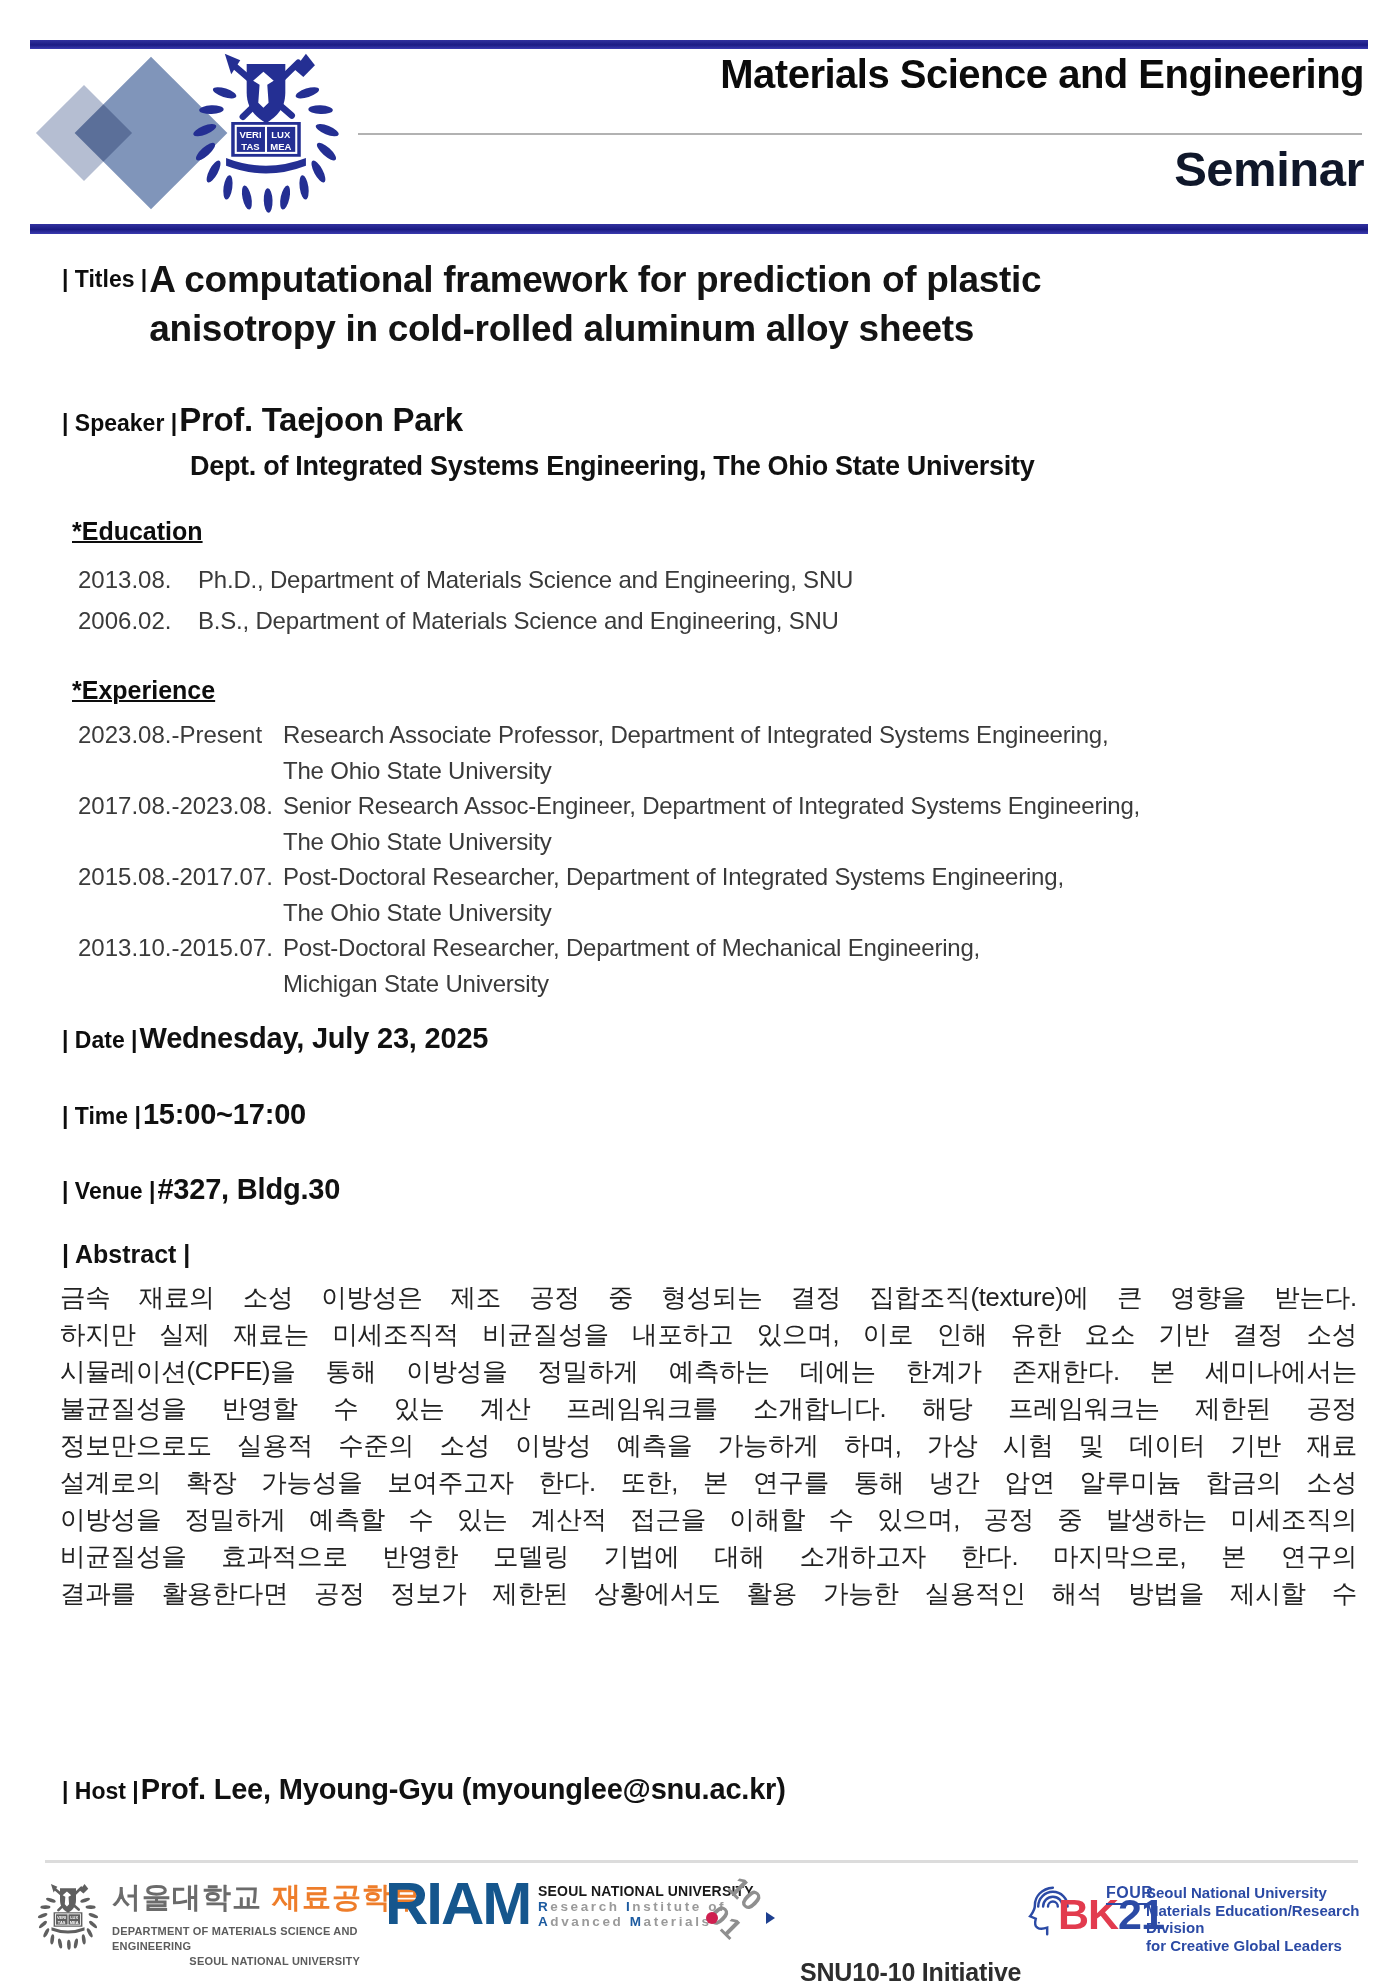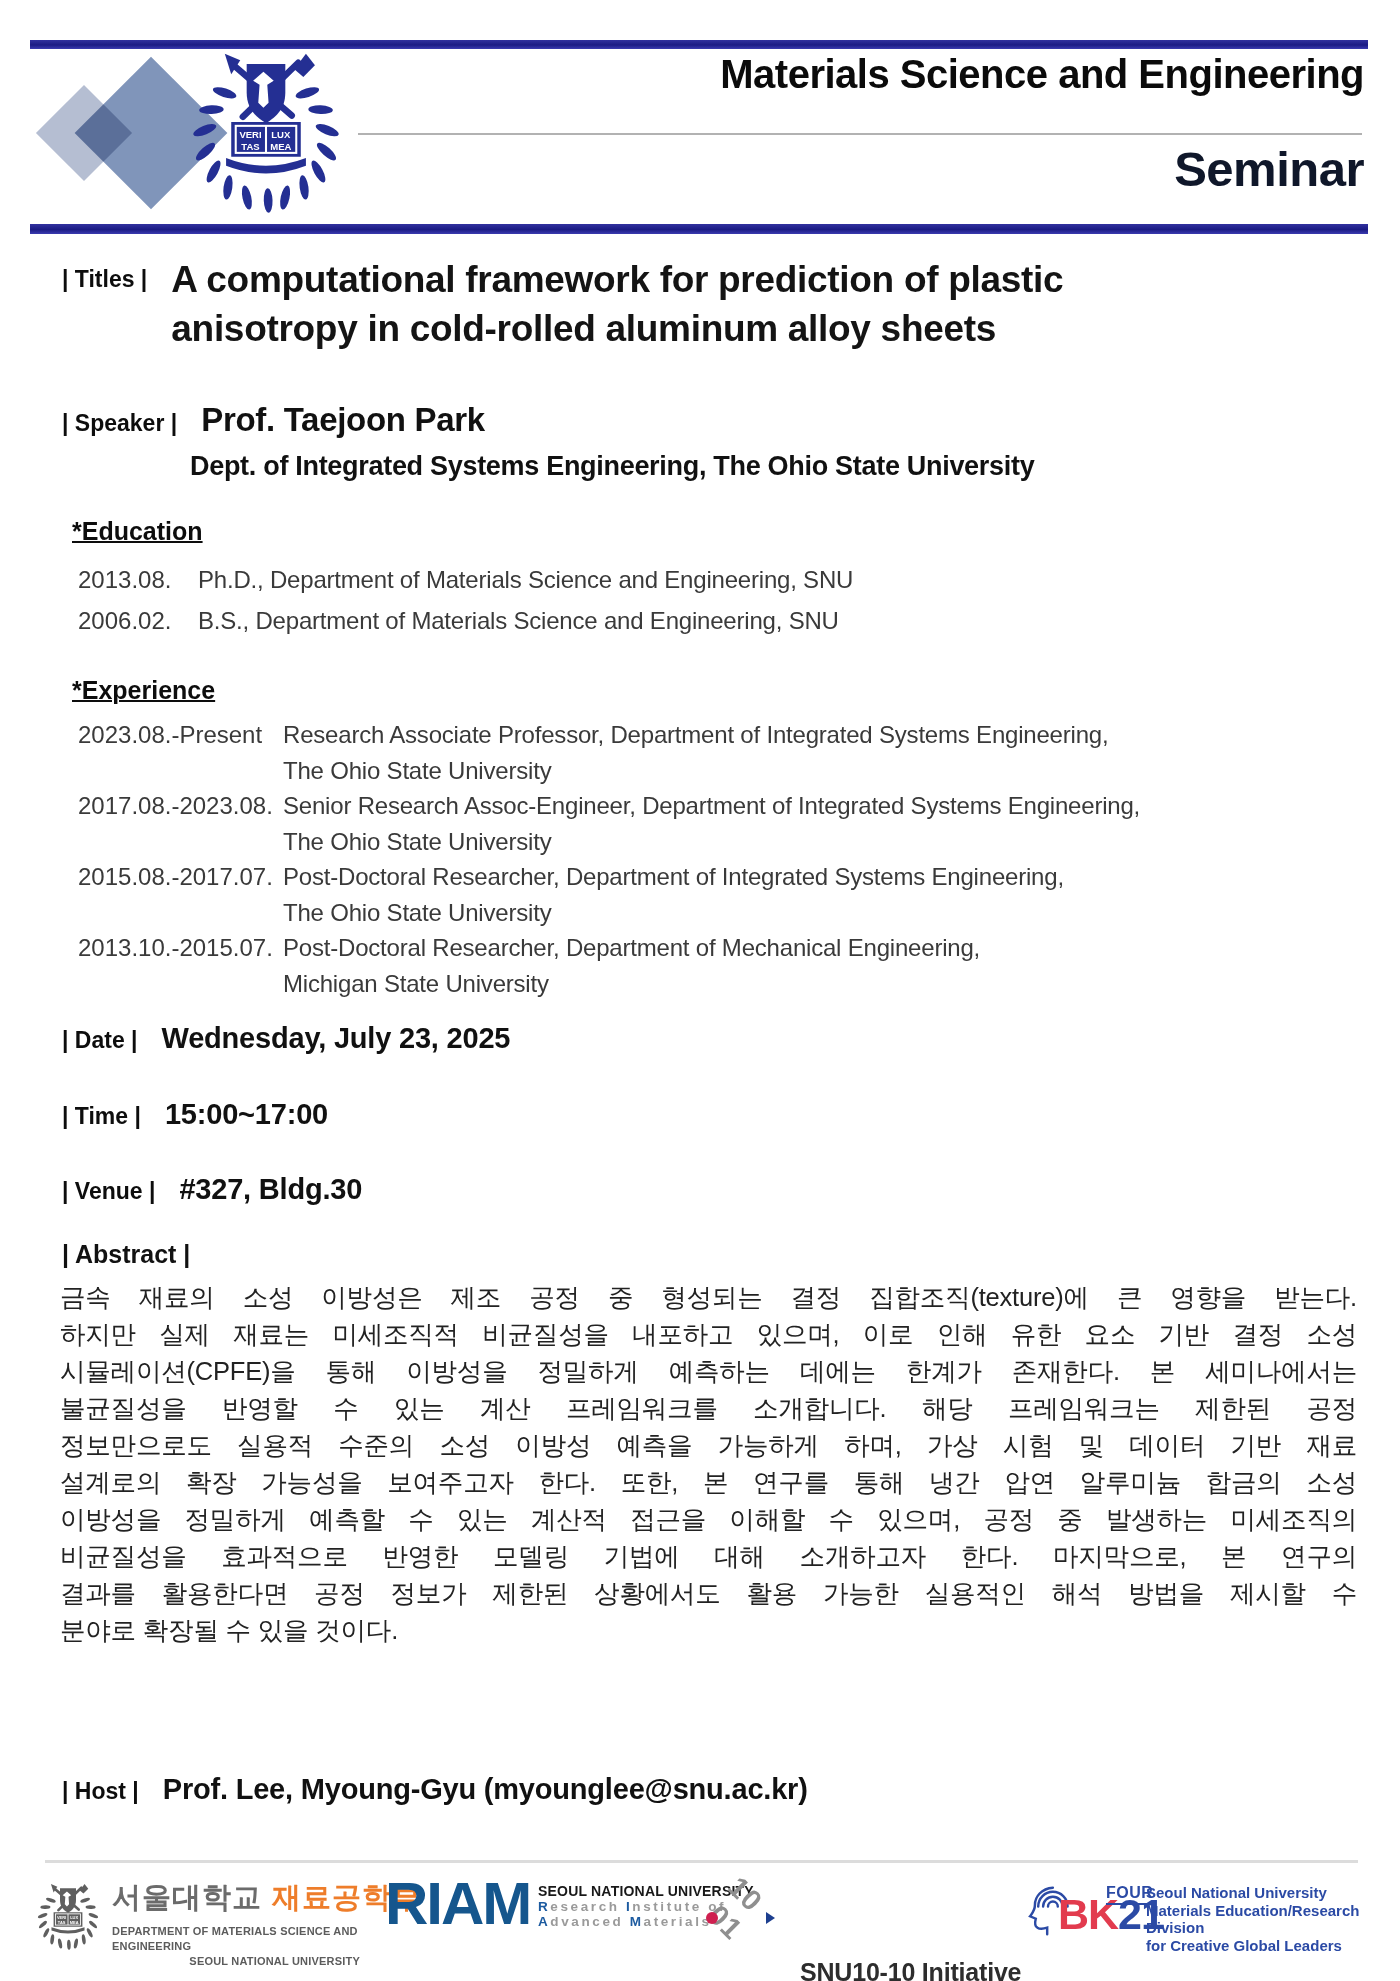--- a/index.html
+++ b/index.html
@@ -15,21 +15,21 @@
   .dia.small{left:50px;top:99px;width:68px;height:68px;background:#b5bed2;transform:rotate(45deg);}
   .dia.big{left:97px;top:79px;width:108px;height:108px;background:#8095ba;transform:rotate(45deg);}
   .emblem-header{position:absolute;left:188px;top:46px;width:156px;height:170px;color:#242f93;}
   .mse-title{position:absolute;right:36px;top:52px;font-size:40px;font-weight:700;letter-spacing:-0.5px;color:#0b0b0b;}
   .hdr-line{position:absolute;left:358px;right:38px;top:133px;height:2px;background:#b2b2b2;}
   .seminar{position:absolute;right:36px;top:141px;font-size:49px;font-weight:800;letter-spacing:-0.5px;color:#0f172a;}
 
   
   .sec{position:absolute;left:62px;}
   .lab{font-size:23px;font-weight:700;color:#0d0d0d;white-space:nowrap;}
-  .row{display:flex;align-items:baseline;gap:24px;}
+  .row{display:flex;align-items:baseline;gap:2px;}
 
   .titles{top:255px;}
   .titles .row{align-items:flex-start;}
   .titles .lab{line-height:49px;}
   .title-lines{font-size:37px;font-weight:700;line-height:49px;color:#141414;letter-spacing:-0.3px;}
 
   .speaker{top:401px;}
   .speaker-name{font-size:33px;font-weight:700;letter-spacing:-0.3px;}
   .speaker-affil{margin-left:128px;margin-top:12px;font-size:27px;font-weight:700;letter-spacing:-0.3px;}
 
@@ -243,21 +243,20 @@
   <div class="abstract-body">
     <div class="abs-line">금속 재료의 소성 이방성은 제조 공정 중 형성되는 결정 집합조직(texture)에 큰 영향을 받는다.</div>
     <div class="abs-line">하지만 실제 재료는 미세조직적 비균질성을 내포하고 있으며, 이로 인해 유한 요소 기반 결정 소성</div>
     <div class="abs-line">시뮬레이션(CPFE)을 통해 이방성을 정밀하게 예측하는 데에는 한계가 존재한다. 본 세미나에서는</div>
     <div class="abs-line">불균질성을 반영할 수 있는 계산 프레임워크를 소개합니다. 해당 프레임워크는 제한된 공정</div>
     <div class="abs-line">정보만으로도 실용적 수준의 소성 이방성 예측을 가능하게 하며, 가상 시험 및 데이터 기반 재료</div>
     <div class="abs-line">설계로의 확장 가능성을 보여주고자 한다. 또한, 본 연구를 통해 냉간 압연 알루미늄 합금의 소성</div>
     <div class="abs-line">이방성을 정밀하게 예측할 수 있는 계산적 접근을 이해할 수 있으며, 공정 중 발생하는 미세조직의</div>
     <div class="abs-line">비균질성을 효과적으로 반영한 모델링 기법에 대해 소개하고자 한다. 마지막으로, 본 연구의</div>
     <div class="abs-line">결과를 활용한다면 공정 정보가 제한된 상황에서도 활용 가능한 실용적인 해석 방법을 제시할 수</div>
-    <div class="abs-line last">분야로 확장될 수 있을 것이다.</div>
   </div>
 
   <div class="sec host">
     <div class="row">
       <div class="lab">| Host |</div>
       <div class="dtv-value">Prof. Lee, Myoung-Gyu (myounglee@snu.ac.kr)</div>
     </div>
   </div>
 
   <div class="foot-line"></div>

